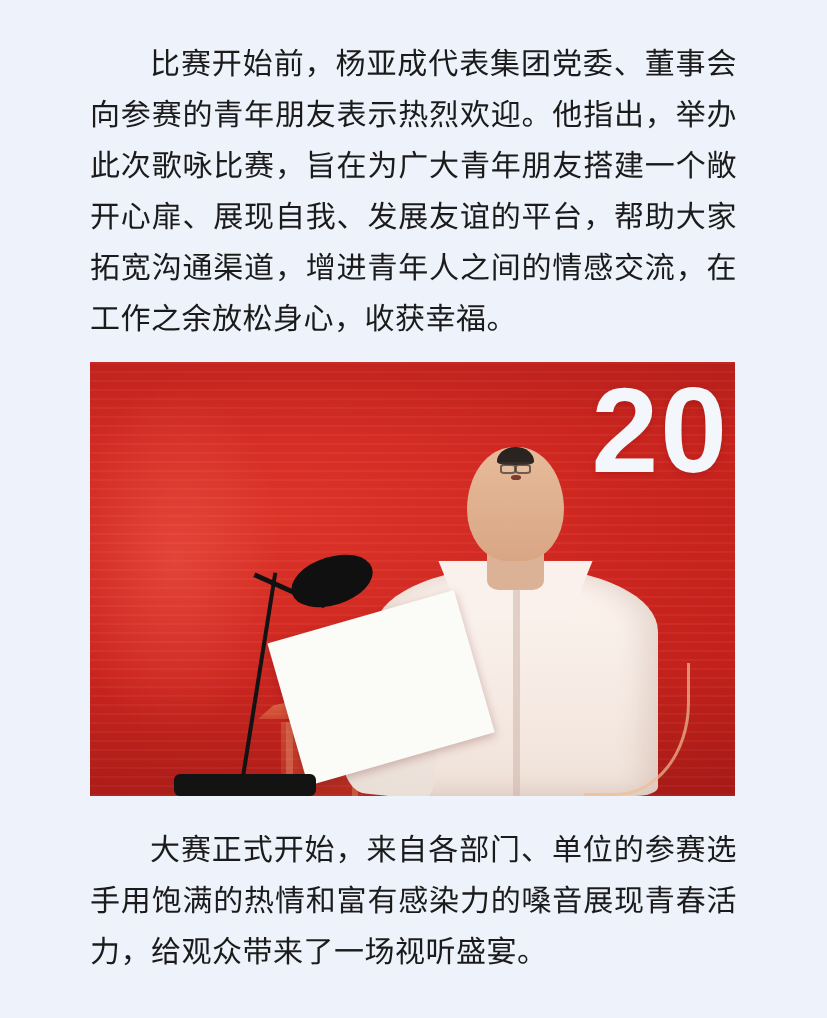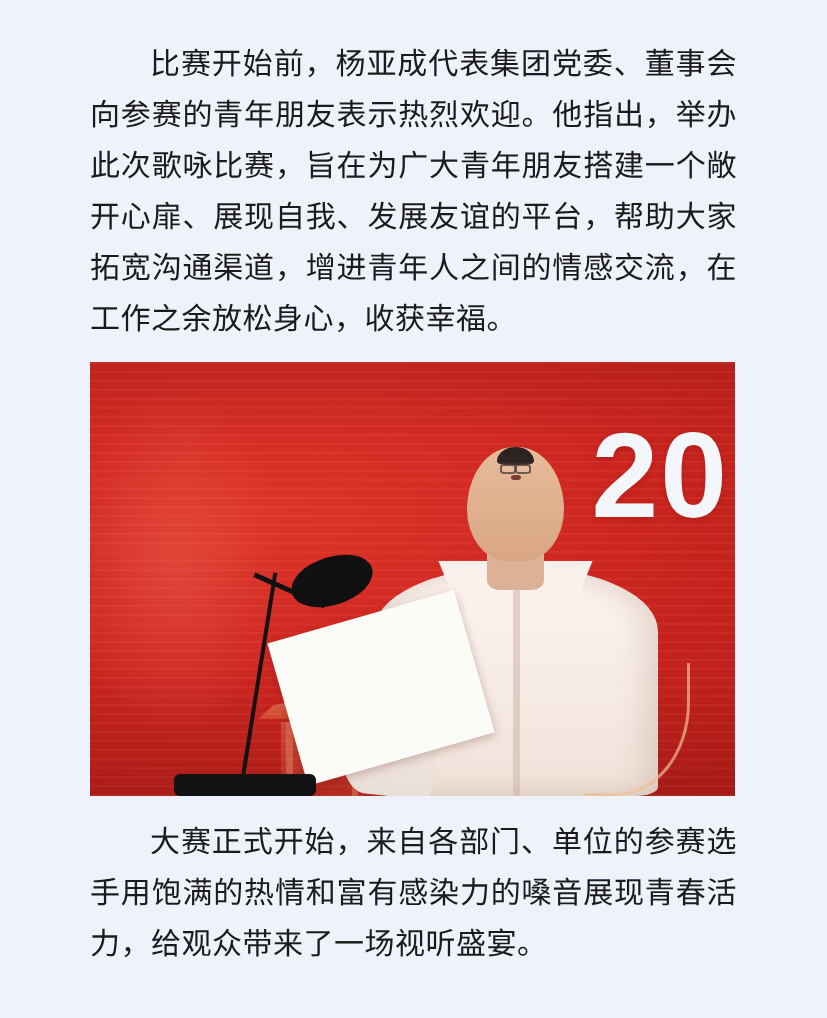--- a/index.html
+++ b/index.html
@@ -30,21 +30,21 @@
     text-justify: inter-ideograph;
     letter-spacing: 0.5px;
     text-indent: 60px;
     margin: 0;
     font-family: "DejaVu Sans", "Liberation Sans", sans-serif;
   }
   .para-top {
     padding-top: 38px;
   }
   .para-bottom {
-    padding-top: 20px;
+    padding-top: 28px;
   }
   .figure {
     position: relative;
     margin: 18px 0 0 0;
     width: 645px;
     height: 434px;
     overflow: hidden;
     background: #c9231d;
   }
   
@@ -76,21 +76,20 @@
     position: absolute;
     right: 6px;
     top: 8px;
     font-size: 120px;
     font-weight: 700;
     color: #f3f6fb;
     letter-spacing: 2px;
     line-height: 1;
     font-family: "Liberation Sans", sans-serif;
     text-shadow: 0 2px 6px rgba(120,0,0,0.25);
-    margin-top: 45px;
   }
   .photo .pavilion {
     position: absolute;
     left: 26%;
     bottom: 0;
     width: 20%;
     height: 26%;
     opacity: 0.5;
   }
   .photo .pav-roof {

